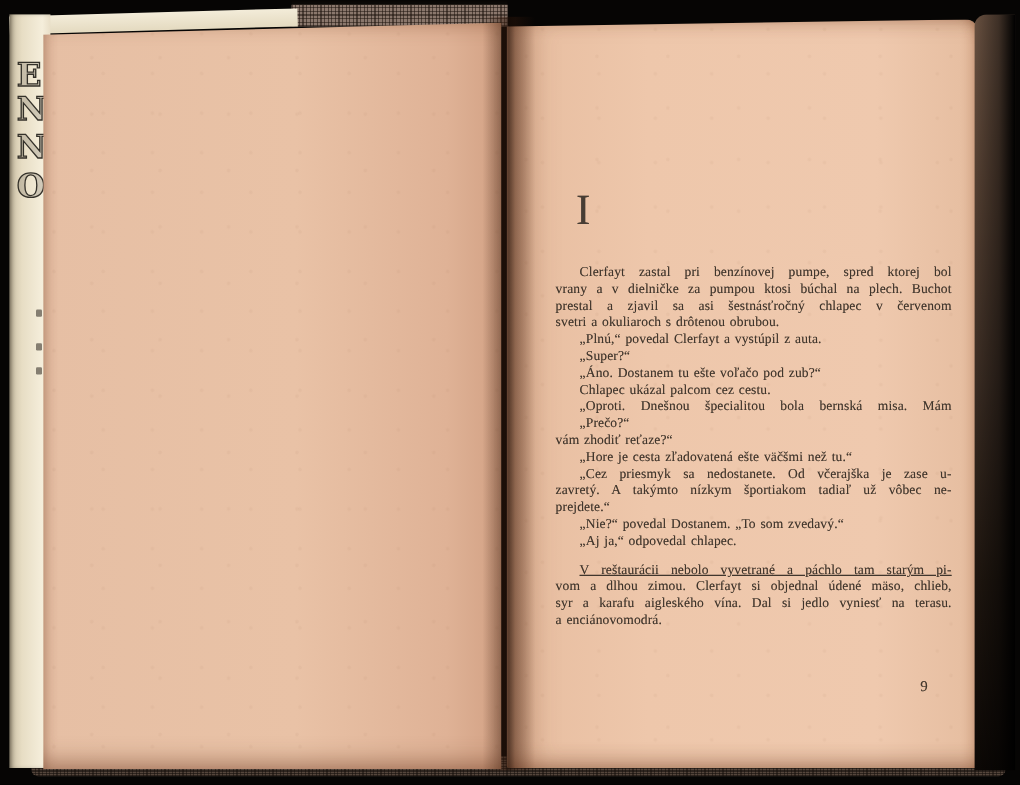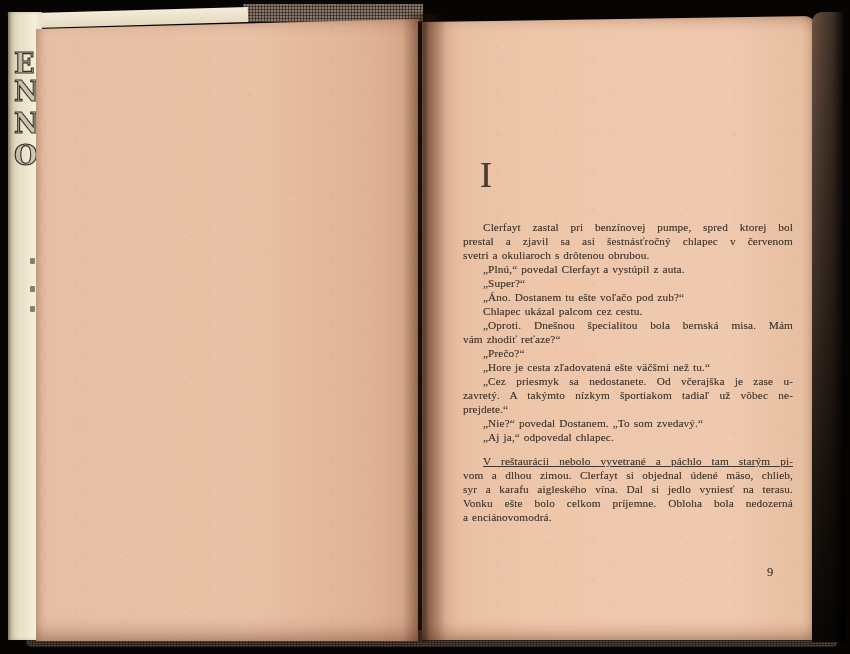--- a/index.html
+++ b/index.html
@@ -131,39 +131,39 @@
     <div class="flap-mark" style="top:274px"></div>
     <div class="flap-mark" style="top:294px"></div>
   </div>
 
   <div class="page-left"></div>
 
   <div class="page-right">
     <div class="chapter-numeral">I</div>
     <div class="text-block" id="text-lines">
         <div class="tline j ind">Clerfayt zastal pri benzínovej pumpe, spred ktorej bol</div>
+        <div class="tline j">vrany a v dielničke za pumpou ktosi búchal na plech. Buchot</div>
         <div class="tline j">prestal a zjavil sa asi šestnásťročný chlapec v červenom</div>
         <div class="tline">svetri a okuliaroch s drôtenou obrubou.</div>
         <div class="tline ind">„Plnú,“ povedal Clerfayt a vystúpil z auta.</div>
         <div class="tline ind">„Super?“</div>
         <div class="tline ind">„Áno. Dostanem tu ešte voľačo pod zub?“</div>
         <div class="tline ind">Chlapec ukázal palcom cez cestu.</div>
         <div class="tline j ind">„Oproti. Dnešnou špecialitou bola bernská misa. Mám</div>
+        <div class="tline ind">„Prečo?“</div>
         <div class="tline">vám zhodiť reťaze?“</div>
-        <div class="tline ind">„Prečo?“</div>
         <div class="tline ind">„Hore je cesta zľadovatená ešte väčšmi než tu.“</div>
         <div class="tline j ind">„Cez priesmyk sa nedostanete. Od včerajška je zase u-</div>
         <div class="tline j">zavretý. A takýmto nízkym športiakom tadiaľ už vôbec ne-</div>
         <div class="tline">prejdete.“</div>
         <div class="tline ind">„Nie?“ povedal Dostanem. „To som zvedavý.“</div>
         <div class="tline ind">„Aj ja,“ odpovedal chlapec.</div>
         <div class="tline j ind gap">V reštaurácii nebolo vyvetrané a páchlo tam starým pi-</div>
         <div class="tline j">vom a dlhou zimou. Clerfayt si objednal údené mäso, chlieb,</div>
         <div class="tline j">syr a karafu aigleského vína. Dal si jedlo vyniesť na terasu.</div>
-        <div class="tline j">Vonku ešte bolo celkom príjemne. Obloha bola nedozerná</div>
         <div class="tline">a enciánovomodrá.</div>
       </div>
     <div class="page-number">9</div>
   </div>
 
   <div class="gutter-shadow"></div>
   <div class="fore-edge"></div>
 
 </div>
 

